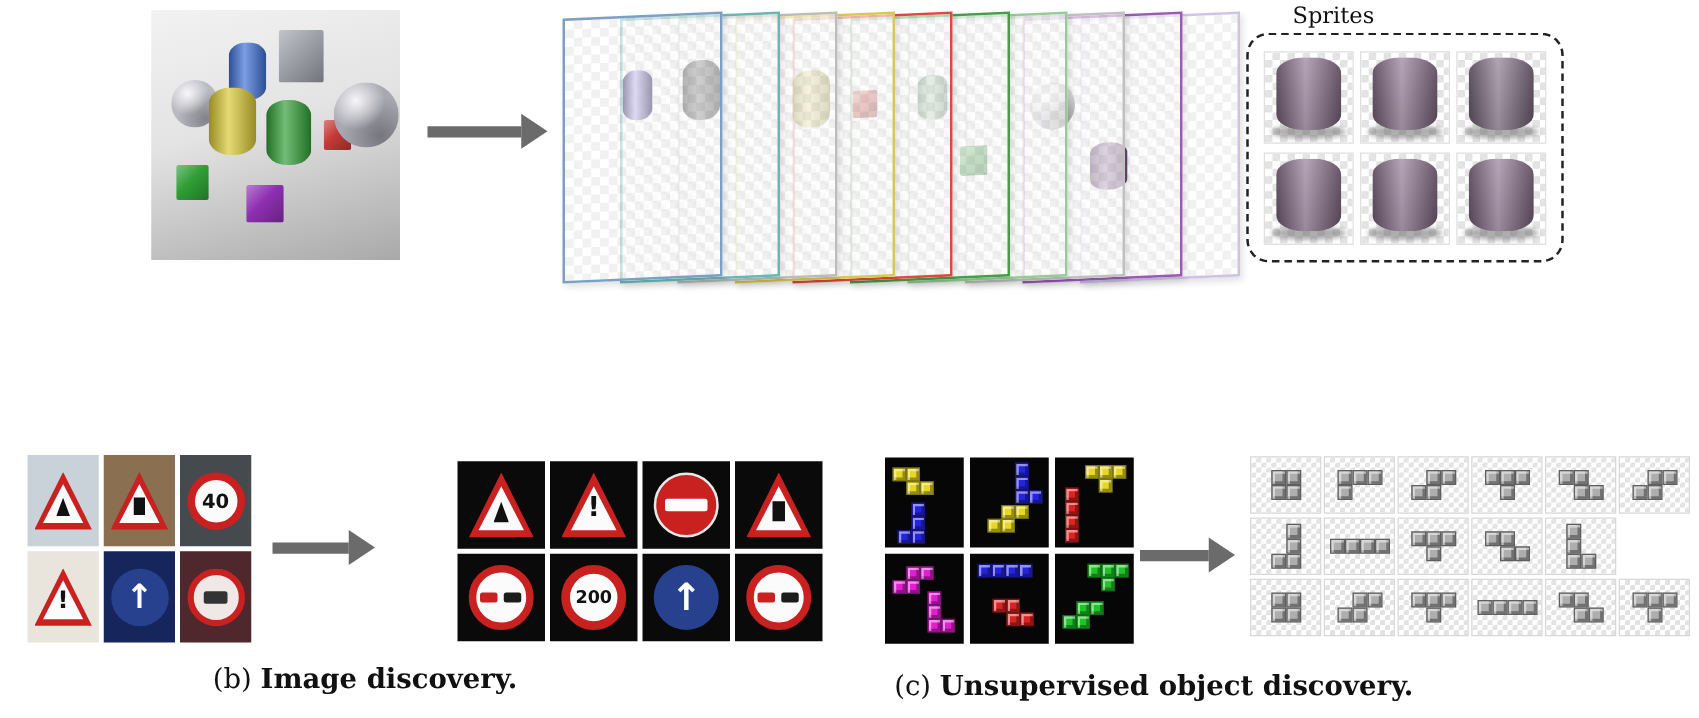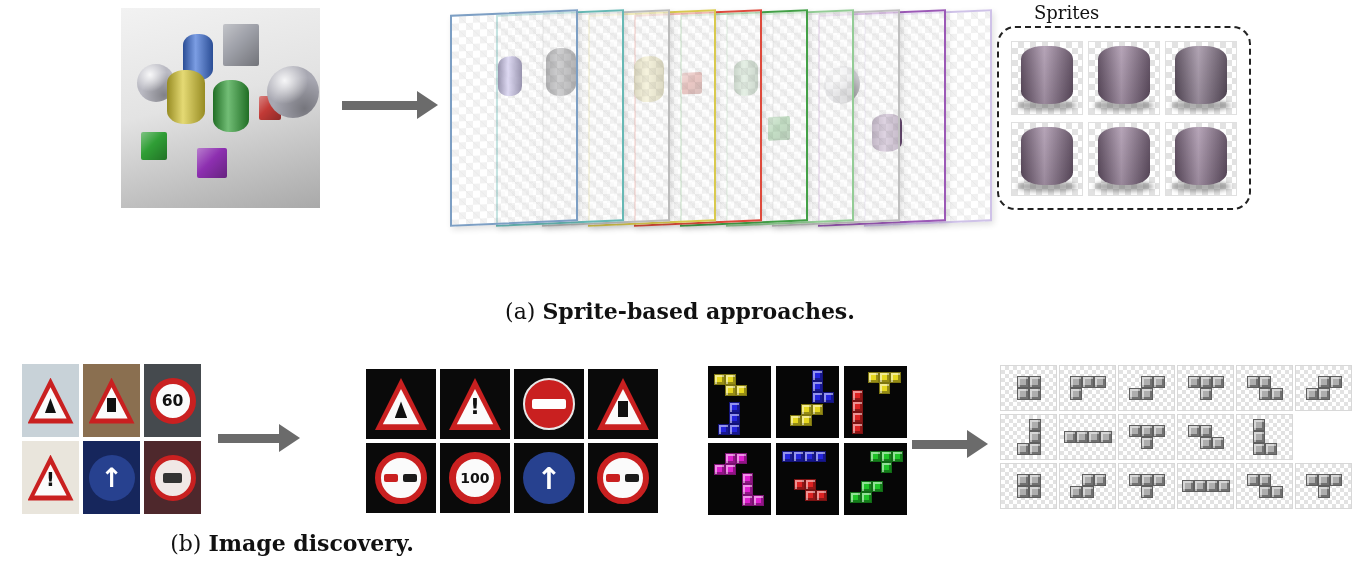--- a/index.html
+++ b/index.html
@@ -179,43 +179,40 @@
       <div class="sprite-tile checker">
         <div class="sprite-shadow"></div>
         <div class="sprite-cyl" style="--c: #8d7290;"></div>
       </div>
       <div class="sprite-tile checker">
         <div class="sprite-shadow"></div>
         <div class="sprite-cyl" style="--c: #8d7290;"></div>
       </div>
     </div>
 
-  <div class="caption caption-a">
-    <span class="pfx">(a)</span><b>Sprite-based approaches.</b>
-  </div>
 
   <div class="grid-b-in">
       <div class="photo-tile" style="background: rgb(200, 210, 216);">
         <div class="sign" style="width: 46px; height: 46px;">
           <div class="sg-tri-o"></div>
           <div class="sg-tri-i"></div>
           <div class="sg-tree"></div>
         </div>
       </div>
       <div class="photo-tile" style="background: rgb(138, 111, 80);">
         <div class="sign" style="width: 46px; height: 46px;">
           <div class="sg-tri-o"></div>
           <div class="sg-tri-i"></div>
           <div class="sg-worker"></div>
         </div>
       </div>
       <div class="photo-tile" style="background: rgb(69, 74, 78);">
         <div class="sign" style="width: 46px; height: 46px;">
           <div class="sg-circle" style="background: rgb(251, 251, 251); border: 6px solid rgb(201, 32, 32);">
-            <span class="sg-num" style="font-size: 15.64px;">60</span>
+            <span class="sg-num" style="font-size: 15.64px;">40</span>
           </div>
         </div>
       </div>
       <div class="photo-tile" style="background: rgb(233, 229, 220);">
         <div class="sign" style="width: 46px; height: 46px;">
           <div class="sg-tri-o"></div>
           <div class="sg-tri-i"></div>
           <div class="sg-glyph" style="font-size: 19.32px; top: 13.8px;">!</div>
         </div>
       </div>
@@ -270,21 +267,21 @@
       <div class="black-tile">
         <div class="sign" style="width: 52px; height: 52px;">
           <div class="sg-circle" style="background: rgb(251, 251, 251); border: 6px solid rgb(201, 32, 32);"></div>
           <div class="sg-car" style="left: 18%; top: 42%; background: rgb(201, 32, 32);"></div>
           <div class="sg-car" style="left: 54%; top: 42%; background: rgb(28, 28, 28);"></div>
         </div>
       </div>
       <div class="black-tile">
         <div class="sign" style="width: 52px; height: 52px;">
           <div class="sg-circle" style="background: rgb(251, 251, 251); border: 7px solid rgb(201, 32, 32);">
-            <span class="sg-num" style="font-size: 14.04px;">100</span>
+            <span class="sg-num" style="font-size: 14.04px;">200</span>
           </div>
         </div>
       </div>
       <div class="black-tile">
         <div class="sign" style="width: 52px; height: 52px;">
           <div class="sg-circle" style="background: rgb(39, 65, 143);">
             <span class="sg-num" style="color: rgb(255, 255, 255); font-size: 30.16px;">↑</span>
           </div>
         </div>
       </div>
@@ -531,14 +528,17 @@
           <div class="piece" style="left: 10px; top: 10px; width: 36px; height: 24px;">
             <div class="blk" style="left: 0px; top: 0px; width: 12px; height: 12px; background: rgb(174, 174, 174);"></div>
             <div class="blk" style="left: 12px; top: 0px; width: 12px; height: 12px; background: rgb(174, 174, 174);"></div>
             <div class="blk" style="left: 24px; top: 0px; width: 12px; height: 12px; background: rgb(174, 174, 174);"></div>
             <div class="blk" style="left: 12px; top: 12px; width: 12px; height: 12px; background: rgb(174, 174, 174);"></div>
           </div>
         </div>
       </div>
     </div>
 
+  <div class="caption caption-c">
+    <span class="pfx">(c)</span><b>Unsupervised object discovery.</b>
+  </div>
 
 </div>
 
 </body></html>

